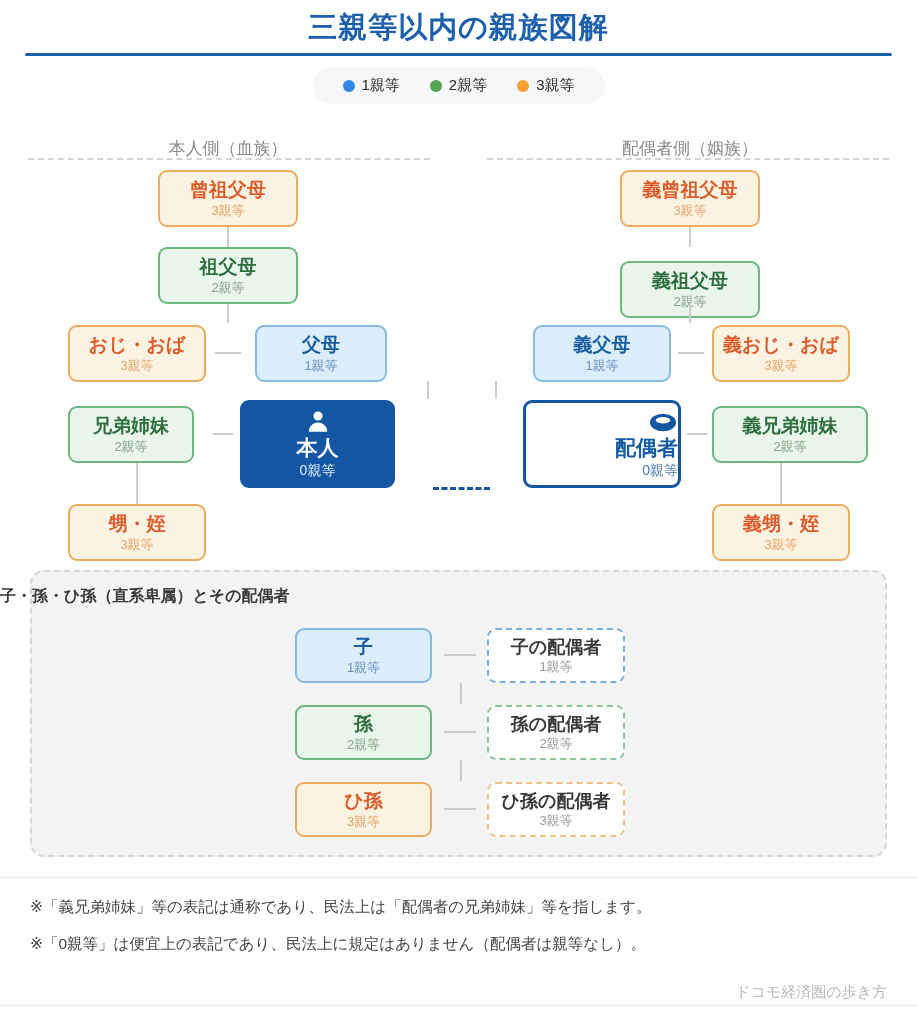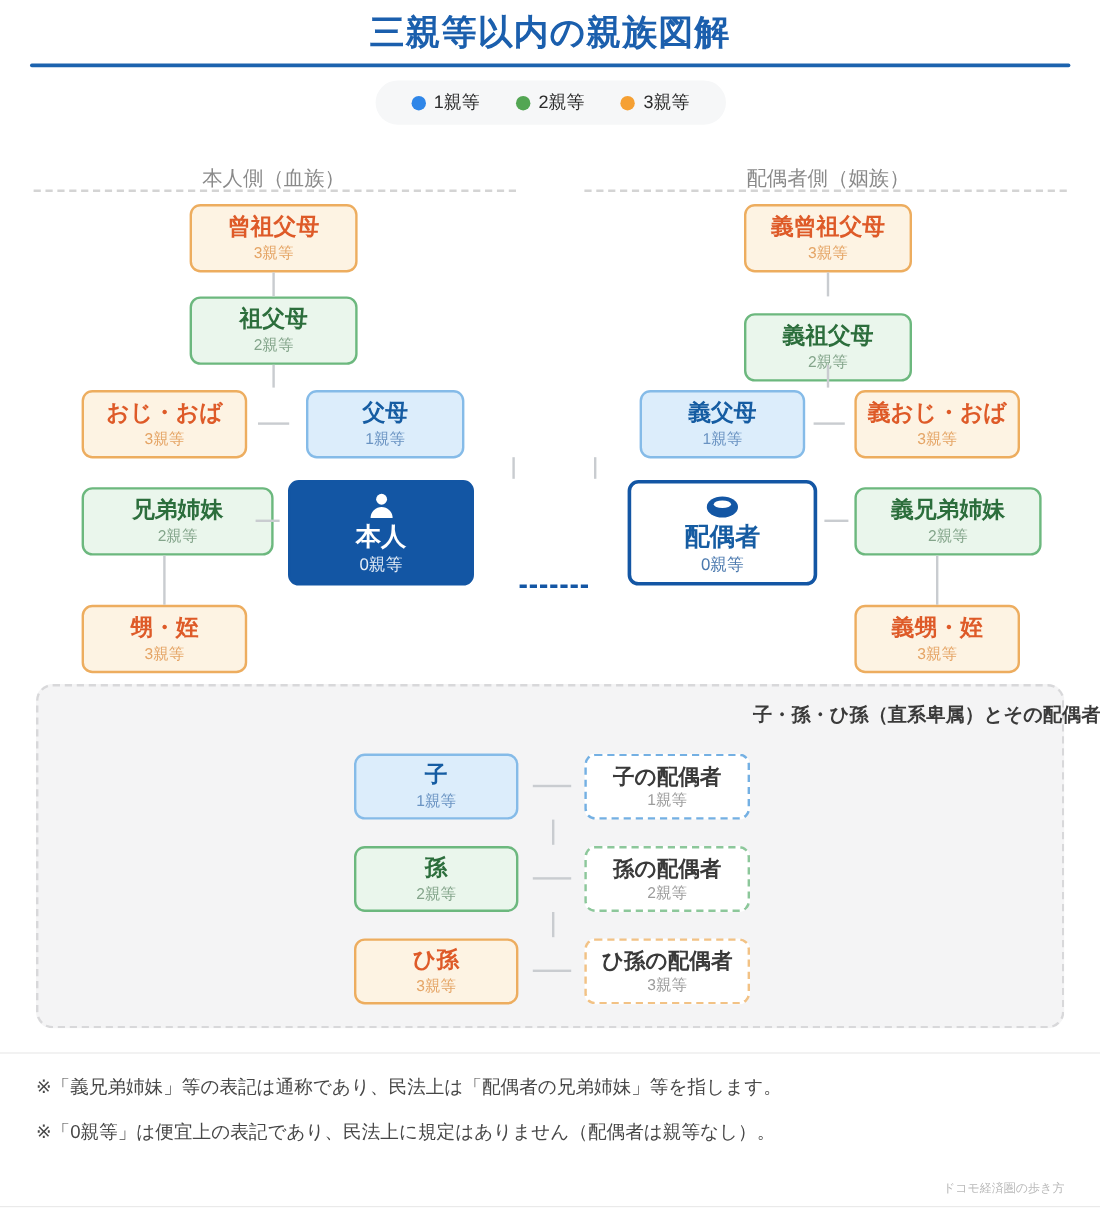--- a/index.html
+++ b/index.html
@@ -33,27 +33,27 @@
   .dashx{background:#ffffff;} .dashx .lbl{color:#3A3A3A;font-size:18px;text-align:center;} .dashx .deg{color:#9C9C9C;}
   .dash1{border:2px dashed #74B0E3;} .dash2{border:2px dashed #8CC79A;} .dash3{border:2px dashed #F2C285;}
   .icon-wrap{height:26px;display:flex;align-items:center;justify-content:center;margin-bottom:1px;}
   
   .vline{position:absolute;width:2px;background:#C9CCD0;}
   .hline{position:absolute;height:2px;background:#C9CCD0;}
   .dashline{position:absolute;height:0;border-top:3px dashed #1356A4;}
   
   .desc-panel{position:absolute;left:30px;top:570px;width:857px;height:287px;box-sizing:border-box;
     background:#F4F4F5;border:2px dashed #D8D8DA;border-radius:14px;}
-  .desc-title{position:absolute;left:0;top:586px;width:917px;text-align:right;
+  .desc-title{position:absolute;left:0;top:586px;width:917px;text-align:left;
     font-size:16px;font-weight:bold;color:#3A3A3A;}
   
   .foot-rule{position:absolute;left:0;width:917px;height:1px;background:#EAEAEA;}
   .notes{position:absolute;left:30px;top:888px;width:860px;}
   .note-line{font-size:15.5px;color:#474747;line-height:37px;white-space:nowrap;}
-  .credit{position:absolute;right:30px;top:983px;font-size:10px;color:#B9B9B9;}
+  .credit{position:absolute;right:30px;top:983px;font-size:15px;color:#B9B9B9;}
 </style>
 </head>
 <body>
 
 <div class="canvas">
 
   <div class="page-title">三親等以内の親族図解</div>
   <div class="title-rule"></div>
 
   <div class="legend">
@@ -85,21 +85,21 @@
     <div class="deg">2親等</div>
   </div>
   <div class="box deg3" style="left:68px;top:325px;width:138px;height:57px;">
     <div class="lbl">おじ・おば</div>
     <div class="deg">3親等</div>
   </div>
   <div class="box deg1" style="left:255px;top:325px;width:132px;height:57px;">
     <div class="lbl">父母</div>
     <div class="deg">1親等</div>
   </div>
-  <div class="box deg2" style="left:68px;top:406px;width:160px;height:57px;">
+  <div class="box deg2" style="left:68px;top:406px;width:126px;height:57px;">
     <div class="lbl">兄弟姉妹</div>
     <div class="deg">2親等</div>
   </div>
   <div class="box self-box" style="left:240px;top:400px;width:155px;height:88px;">
     <div class="icon-wrap">
       <svg width="26" height="26" viewBox="0 0 24 24">
           <circle cx="12" cy="6.5" r="4.2" fill="#ffffff"></circle>
           <path d="M3.5 21c0-4.7 3.8-8.5 8.5-8.5s8.5 3.8 8.5 8.5z" fill="#ffffff"></path>
         </svg>
     </div>
@@ -120,21 +120,21 @@
     <div class="deg">2親等</div>
   </div>
   <div class="box deg1" style="left:533px;top:325px;width:138px;height:57px;">
     <div class="lbl">義父母</div>
     <div class="deg">1親等</div>
   </div>
   <div class="box deg3" style="left:712px;top:325px;width:138px;height:57px;">
     <div class="lbl">義おじ・おば</div>
     <div class="deg">3親等</div>
   </div>
-  <div class="box spouse-box" style="left:523px;top:400px;width:158px;height:88px;">
+  <div class="box spouse-box" style="left:523px;top:400px;width:158px;height:88px;align-items:flex-end;">
     <div class="icon-wrap">
       <svg width="30" height="21" viewBox="0 0 30 21">
           <ellipse cx="15" cy="10.5" rx="13" ry="8.8" fill="#1356A4"></ellipse>
           <ellipse cx="15" cy="8.2" rx="7.2" ry="3.2" fill="#ffffff"></ellipse>
         </svg>
     </div>
     <div class="lbl">配偶者</div>
     <div class="deg">0親等</div>
   </div>
   <div class="box deg2" style="left:712px;top:406px;width:156px;height:57px;">

